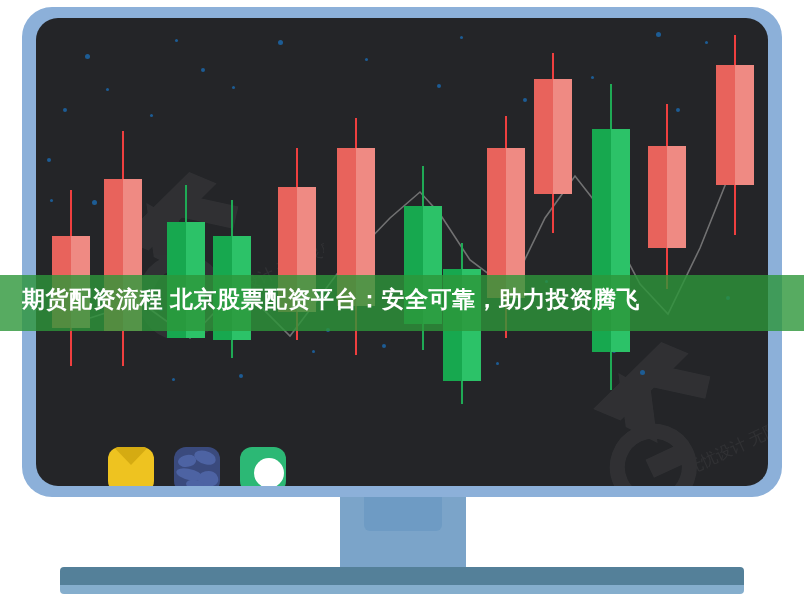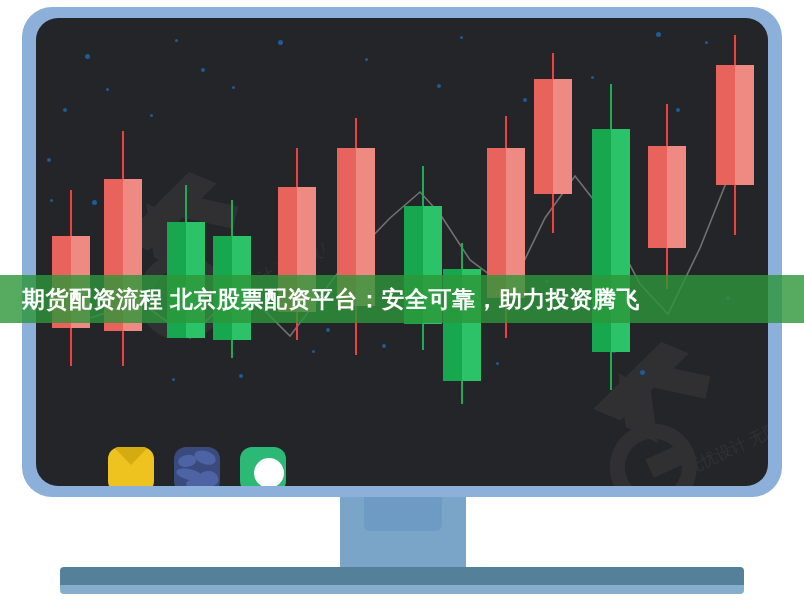--- a/index.html
+++ b/index.html
@@ -146,21 +146,21 @@
     position: absolute; left: 14px; top: 11px; width: 30px; height: 30px;
     background: #ffffff; border-radius: 50%;
   }
 
   
   #banner {
     position: absolute;
     left: 0;
     top: 275px;
     width: 804px;
-    height: 48px;
+    height: 56px;
     background: rgba(45, 150, 57, 0.80);
   }
   #banner-text {
     position: absolute;
     left: 22px;
     top: 0;
     height: 48px;
     line-height: 48px;
     color: #ffffff;
     font-size: 23px;

